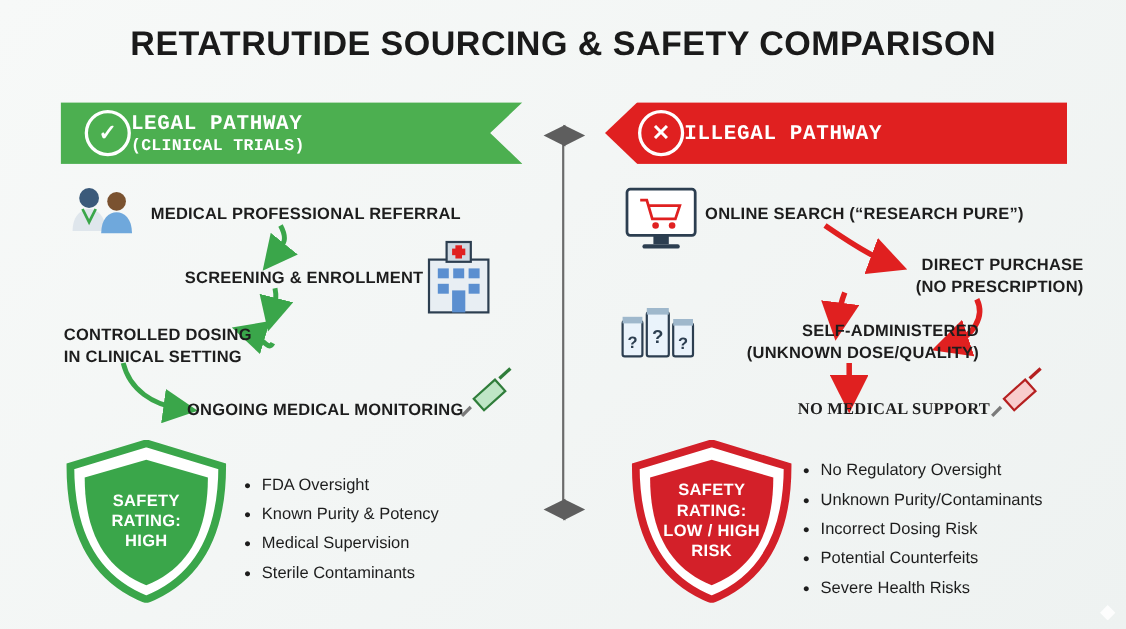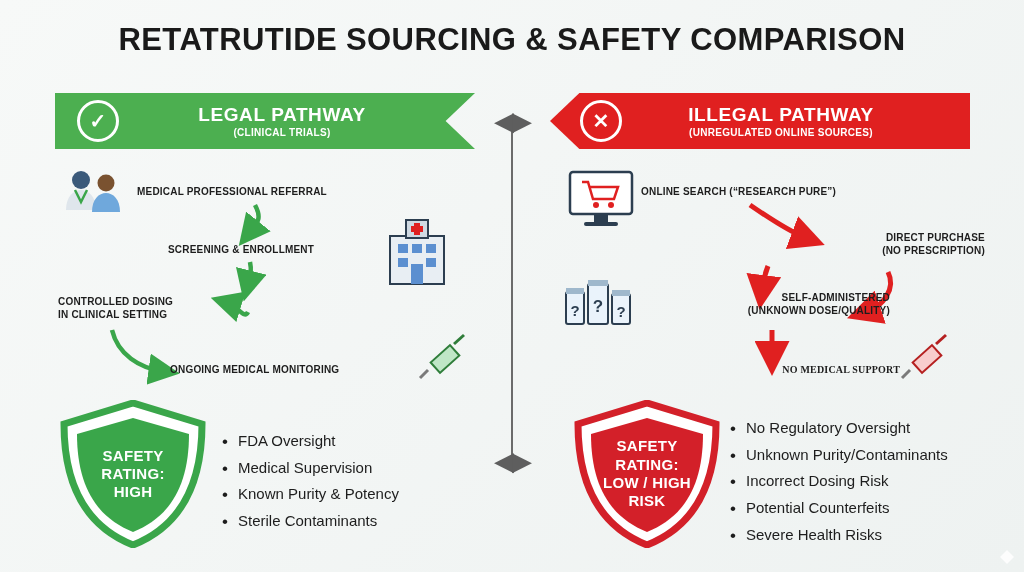--- a/index.html
+++ b/index.html
@@ -64,30 +64,31 @@
     justify-content: center;
     font-size: 20px;
     font-weight: bold;
     line-height: 1;
     flex: 0 0 auto;
   }
   .banner.legal .badge { margin-left: 22px; }
   .banner.illegal .badge { margin-left: 30px; }
   .banner .btext {
     flex: 1;
-    text-align: center;
+    text-align: left;
     padding-right: 30px;
+    font-family: Liberation Mono, monospace;
   }
   .banner .bt1 {
     font-size: 19px;
     font-weight: bold;
     letter-spacing: 0.6px;
   }
   .banner .bt2 {
-    font-size: 10px;
+    font-size: 15px;
     font-weight: bold;
     letter-spacing: 0.3px;
     margin-top: 1px;
   }
 
   
   .divider-line {
     position: absolute;
     left: 511px;
     top: 128px;
@@ -105,21 +106,21 @@
     line-height: 22px;
     text-align: center;
     letter-spacing: -2px;
   }
   .arrow-top { top: 110px; }
   .arrow-bottom { top: 450px; }
 
   
   .flow {
     position: absolute;
-    font-size: 10px;
+    font-size: 15px;
     font-weight: bold;
     color: #1d1d1d;
     line-height: 1.3;
     letter-spacing: 0.2px;
   }
   .flow.right { text-align: right; }
 
   
   .arrows {
     position: absolute;
@@ -194,21 +195,20 @@
     <div class="btext">
       <div class="bt1">LEGAL PATHWAY</div>
       <div class="bt2">(CLINICAL TRIALS)</div>
     </div>
   </div>
 
   <div class="banner illegal">
     <div class="badge">✕</div>
     <div class="btext">
       <div class="bt1">ILLEGAL PATHWAY</div>
-      <div class="bt2">(UNREGULATED ONLINE SOURCES)</div>
     </div>
   </div>
 
   <div class="divider-line"></div>
   <div class="arrow-head arrow-top">◀▶</div>
   <div class="arrow-head arrow-bottom">◀▶</div>
 
   <svg class="arrows" viewBox="0 0 1024 572">
     <defs>
       <marker id="gHead" markerWidth="7" markerHeight="7" refX="3" refY="3.5" orient="auto">
@@ -324,22 +324,22 @@
       <div>SAFETY</div>
       <div>RATING:</div>
       <div>LOW / HIGH</div>
       <div>RISK</div>
     </div>
   </div>
 
   <div class="bullets bullets-legal">
     <ul>
       <li>FDA Oversight</li>
+      <li>Known Purity &amp; Potency</li>
       <li>Medical Supervision</li>
-      <li>Known Purity &amp; Potency</li>
       <li>Sterile Contaminants</li>
     </ul>
   </div>
 
   <div class="bullets bullets-illegal">
     <ul>
       <li>No Regulatory Oversight</li>
       <li>Unknown Purity/Contaminants</li>
       <li>Incorrect Dosing Risk</li>
       <li>Potential Counterfeits</li>

